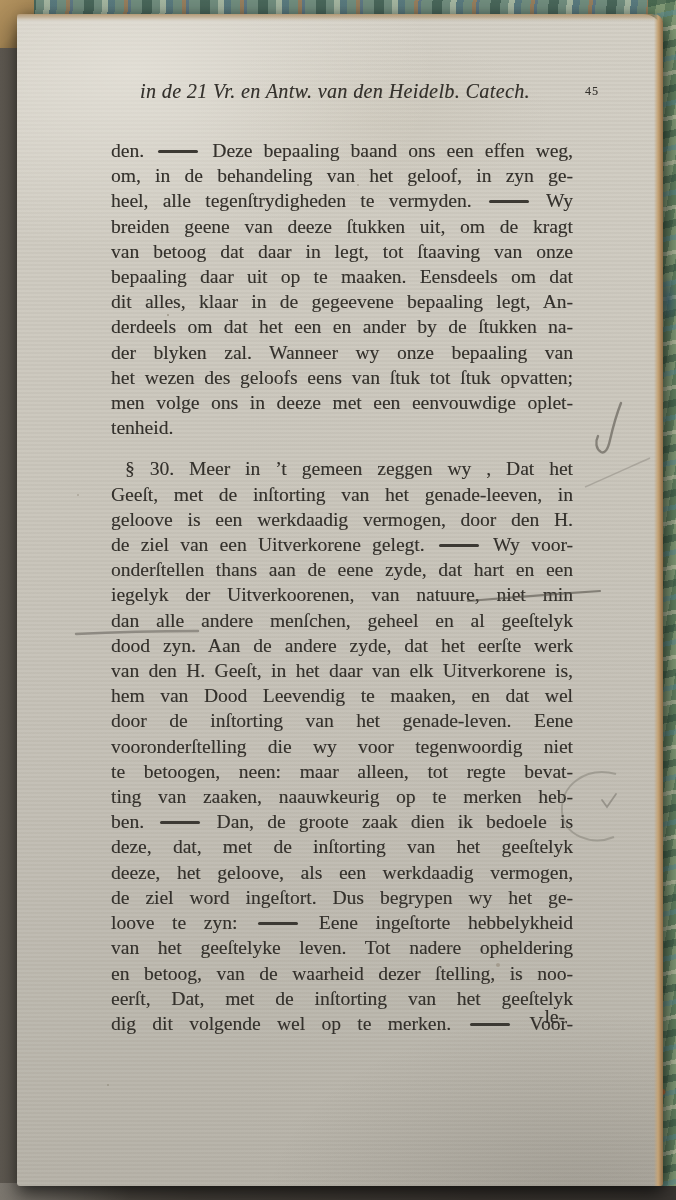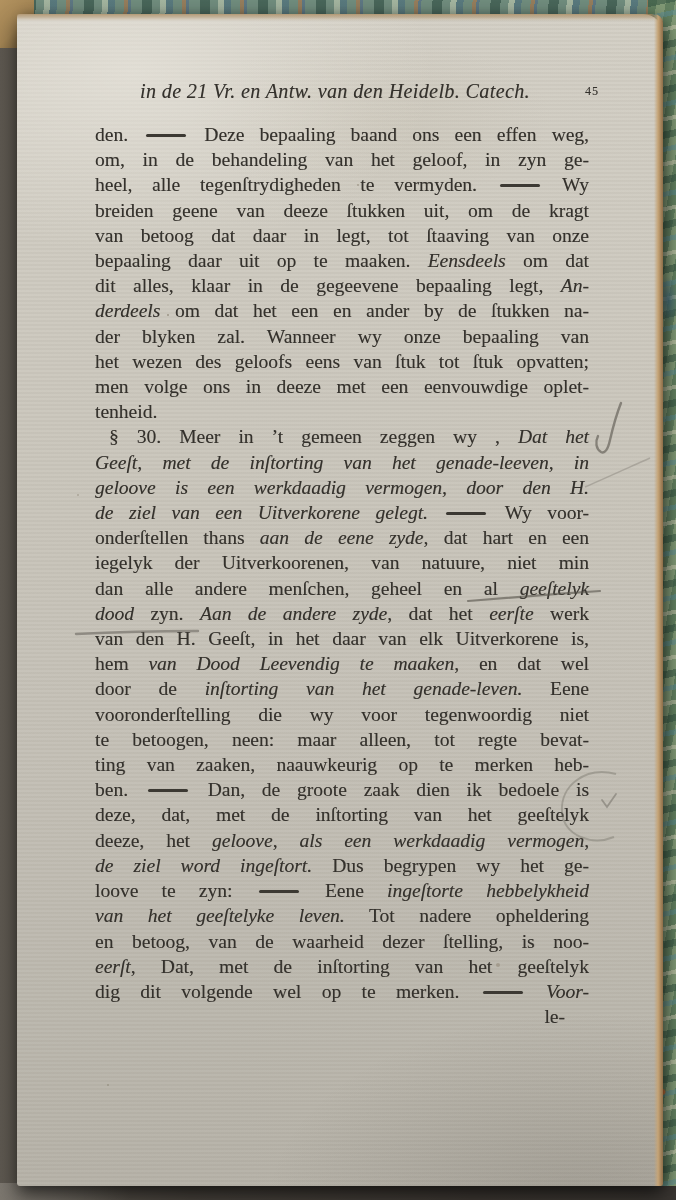--- a/index.html
+++ b/index.html
@@ -81,25 +81,25 @@
   .running-title {
     display:block; text-align:center; transform:translateX(-10px);
     font-style:italic; letter-spacing:0.4px;
   }
   .folio { position:absolute; right:-4px; top:0; font-size:12px; letter-spacing:1px; }
   .text-block {
     position:absolute; left:78px; width:494px; top:108px;
     color:#34312c; font-size:19.5px; line-height:25.2px;
     text-shadow:0.3px 0.3px 0.6px rgba(52,49,44,0.38);
   }
-  .para { margin:0; }
+  .para { margin:16px; }
   .line { text-align:justify; text-align-last:justify; white-space:normal; }
   .line.nofill { text-align-last:left; }
   .line.ind { text-indent:14px; }
-  .it { font-style:italic; }
+  .it { }
   .dash {
     display:inline-block; width:40px; height:3px; background:#3c3933;
     vertical-align:0.22em; border-radius:1.5px; margin:0 3px;
   }
   .catchword-line {
     position:absolute; left:78px; width:494px; top:990px;
     color:#34312c; font-size:19.5px; line-height:25.2px;
     text-align:right; padding-right:24px; box-sizing:border-box;
     text-shadow:0.3px 0.3px 0.6px rgba(52,49,44,0.38);
   }

